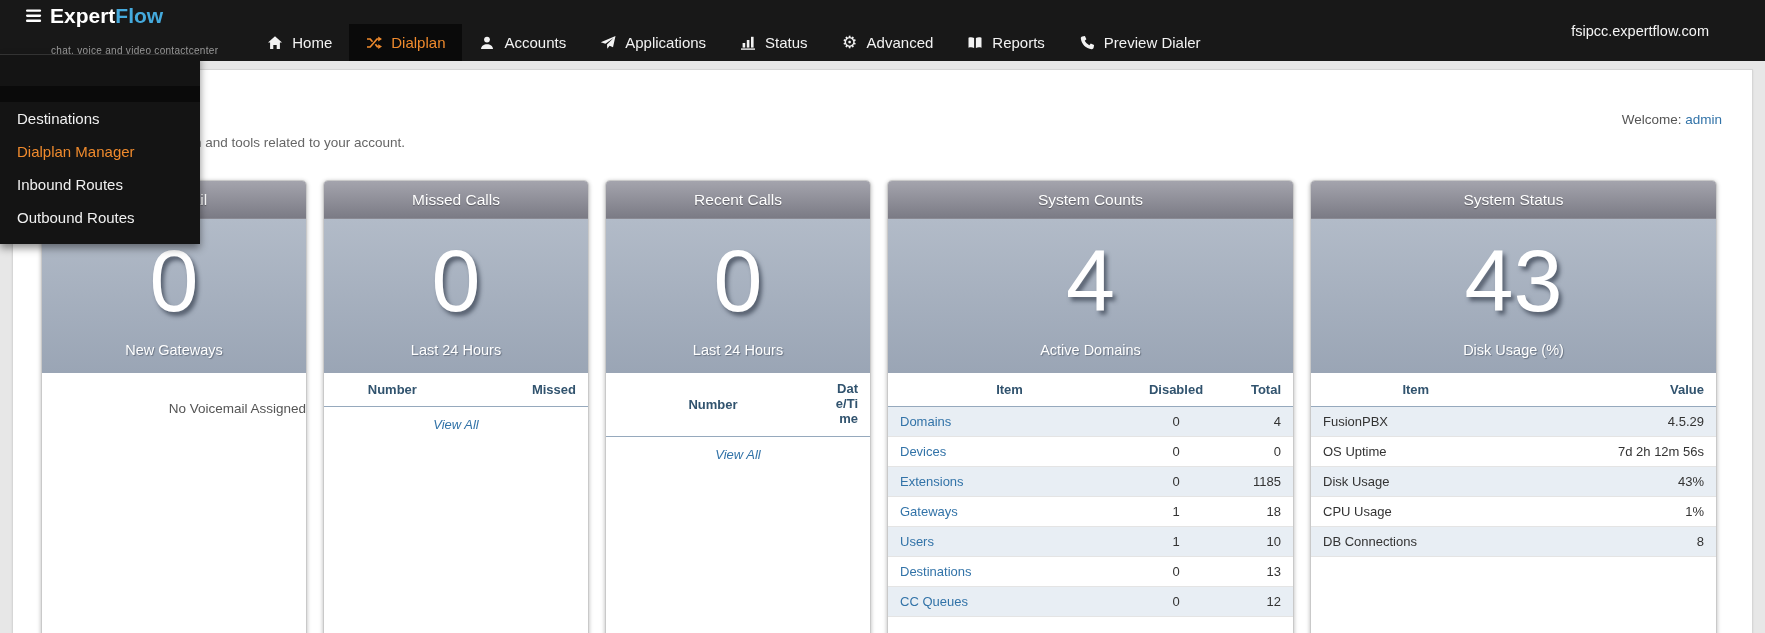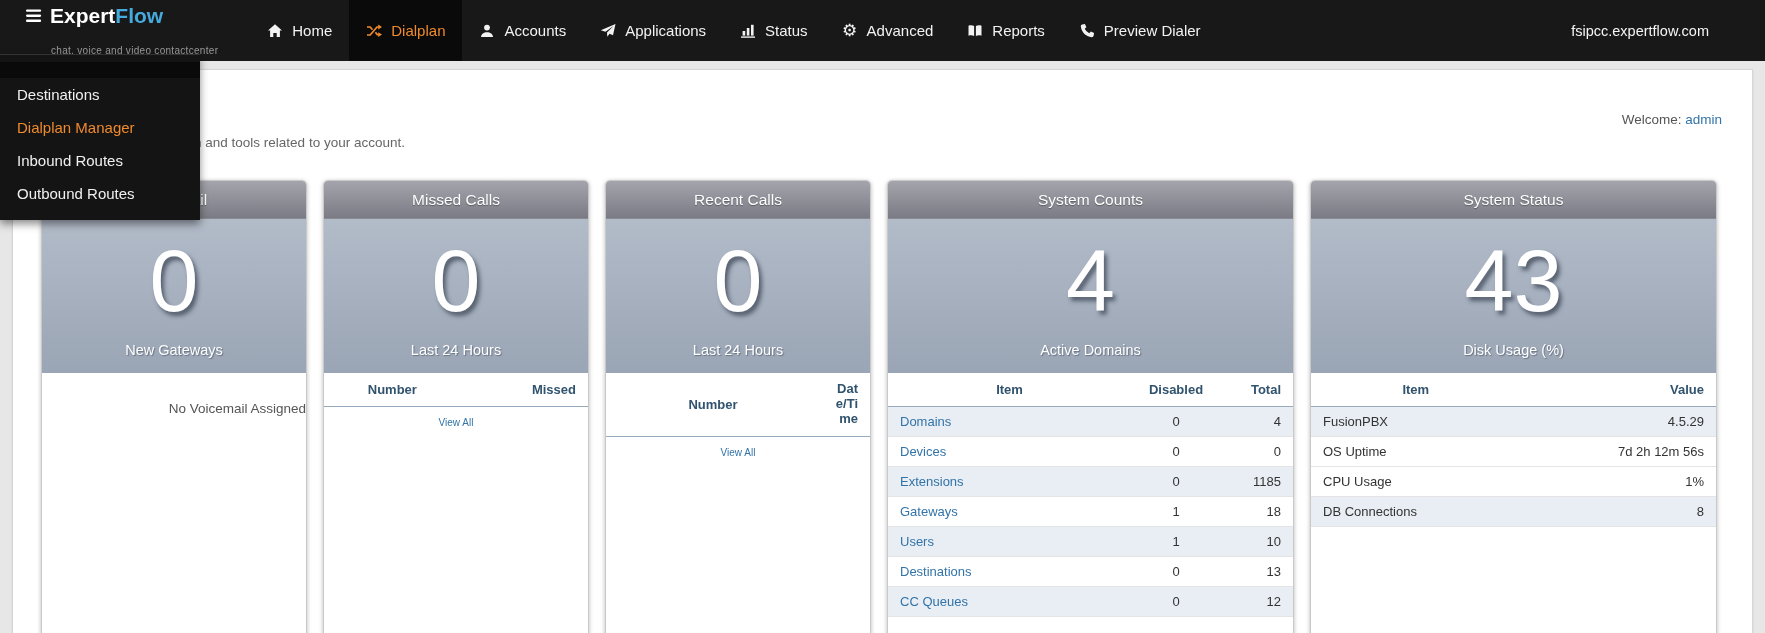--- a/index.html
+++ b/index.html
@@ -28,21 +28,21 @@
   .logo-row { display: flex; align-items: center; gap: 7px; }
   .logo-mark { width: 17px; height: 14px; fill: #ffffff; flex: 0 0 auto; }
   .logo-name { font-size: 21px; font-weight: bold; color: #fff; line-height: 22px; }
   .logo-accent { color: #45aadd; font-weight: bold; }
   .tagline { font-size: 10px; color: #9a9a9a; margin-top: 18px; padding-left: 25px; letter-spacing: .3px; }
 
   .nav-items { display: flex; align-items: stretch; margin-left: 18px; }
   .nav-item {
     display: flex; align-items: center; gap: 9px;
     padding: 0 17px; font-size: 15px; color: #f2f2f2;
-    text-decoration: none; position: relative; white-space: nowrap;
+    text-decoration: none; position: relative; white-space: nowrap; margin-top: 24px;
   }
   .nav-item .icon { width: 16px; height: 16px; display: inline-flex; align-items: center; justify-content: center; }
   .nav-item .icon svg { width: 16px; height: 16px; fill: currentColor; }
   .nav-item .glyph { font-size: 17px; line-height: 16px; }
   .nav-item.active { background: #0a0a0a; color: #ef8a2d; }
 
   .nav-domain {
     margin-left: auto; align-self: center;
     padding-right: 56px; font-size: 14.5px; color: #f5f5f5;
   }
@@ -119,21 +119,21 @@
     vertical-align: middle;
   }
   .card td { padding: 7px 12px; border-bottom: 1px solid #e4e4e4; }
   .card tr.alt { background: #e8eef4; }
   .card td a { color: #3273a8; text-decoration: none; }
   th.r, td.r { text-align: right; }
   th.c, td.c { text-align: center; }
   th.wrap { max-width: 50px; width: 50px; overflow-wrap: anywhere; line-height: 1.15; }
   .view-all {
     display: block; text-align: center; padding: 10px 0;
-    font-size: 10px; color: #3273a8; text-decoration: none;
+    font-size: 13px; color: #3273a8; text-decoration: none; font-style: italic;
   }
 </style>
 </head>
 <body>
 
 <div class="topnav">
   <div class="logo">
     <div class="logo-row">
       <svg class="logo-mark" viewBox="0 0 18 14">
         <rect y="0" width="16" height="2.6" rx="1.2"></rect>
@@ -351,20 +351,24 @@
         </thead>
         <tbody>
             <tr class="alt">
               <td>FusionPBX</td>
               <td class="r">4.5.29</td>
             </tr>
             <tr>
               <td>OS Uptime</td>
               <td class="r">7d 2h 12m 56s</td>
             </tr>
+            <tr class="alt">
+              <td>Disk Usage</td>
+              <td class="r">43%</td>
+            </tr>
             <tr>
               <td>CPU Usage</td>
               <td class="r">1%</td>
             </tr>
             <tr class="alt">
               <td>DB Connections</td>
               <td class="r">8</td>
             </tr>
           </tbody>
       </table>

